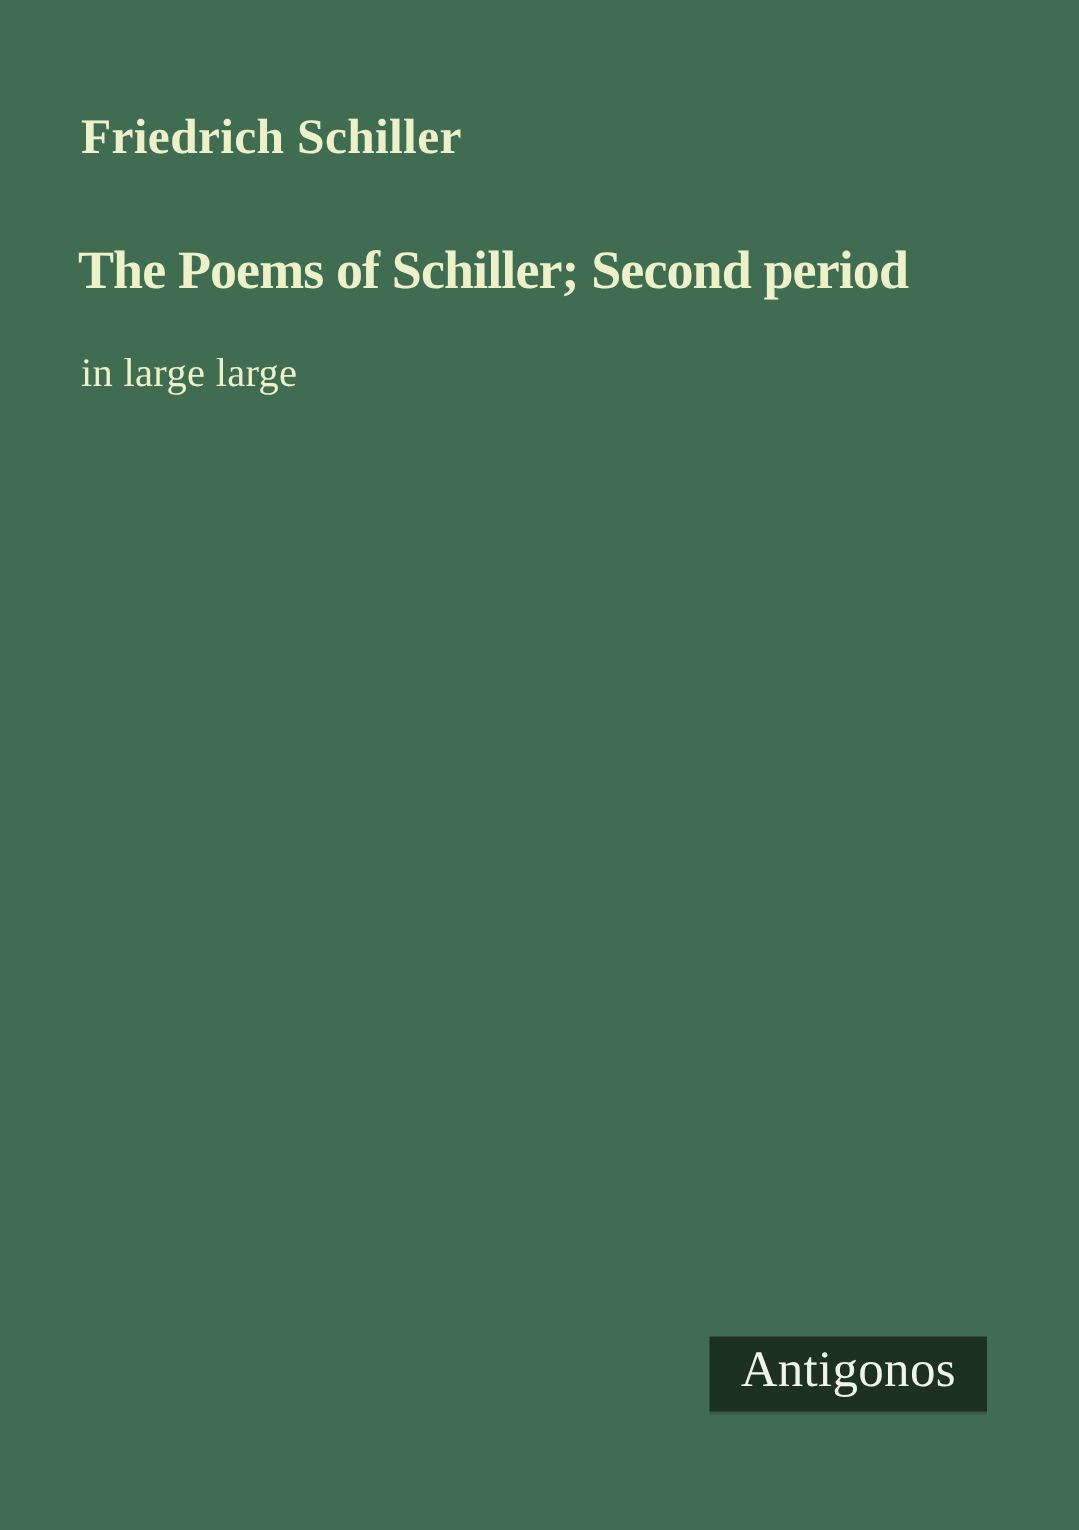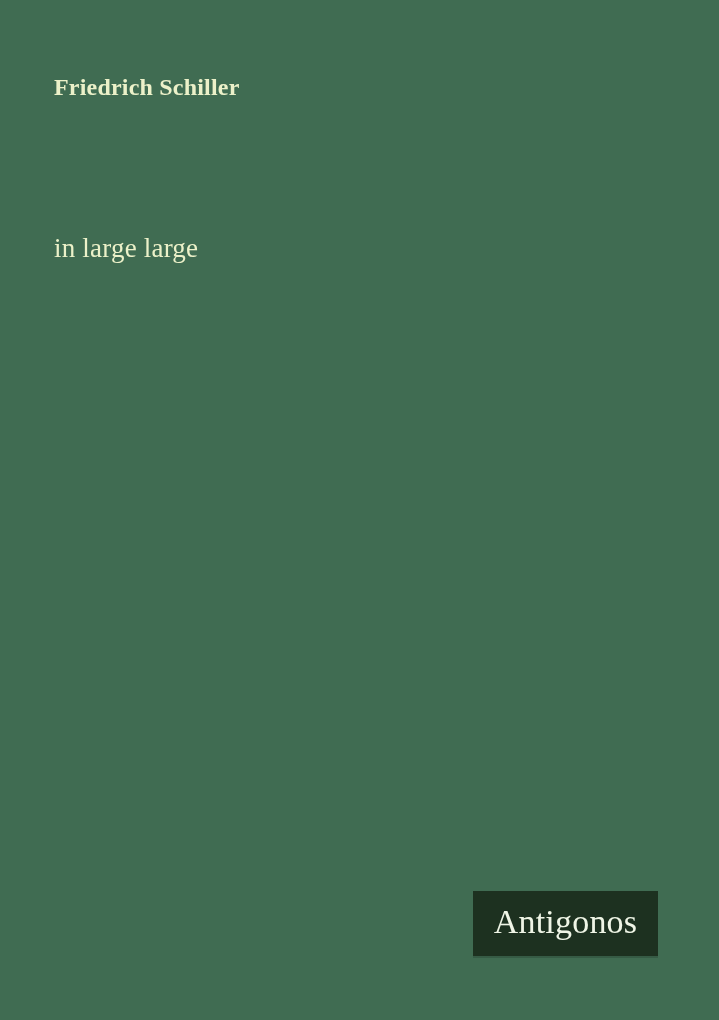--- a/index.html
+++ b/index.html
@@ -15,21 +15,21 @@
     font-family: "Liberation Serif", "DejaVu Serif", serif;
   }
   .cover {
     position: absolute;
     inset: 0;
   }
   .author {
     position: absolute;
     left: 54px;
     top: 74px;
-    font-size: 24px;
+    font-size: 33px;
     font-weight: 600;
     letter-spacing: 0.2px;
     line-height: 1.15;
     color: var(--text-color, #ECF1C9);
   }
   .title {
     position: absolute;
     left: 52px;
     top: 160px;
     width: 640px;
@@ -47,21 +47,21 @@
     font-weight: 400;
     letter-spacing: 0.2px;
     line-height: 1.15;
     color: var(--text-color, #ECF1C9);
   }
   .publisher-box {
     position: absolute;
     left: 473px;
     top: 891px;
     width: 185px;
-    height: 65px;
+    height: 50px;
     background: var(--box-color, #1D3120);
     display: flex;
     align-items: center;
     justify-content: center;
     box-shadow: 0 2px 0 rgba(0,0,0,0.15);
   }
   .publisher-name {
     font-size: 34px;
     font-weight: 400;
     letter-spacing: 0.2px;
@@ -69,19 +69,20 @@
     line-height: 1;
     padding-bottom: 4px;
   }
 </style>
 </head>
 <body style="--bg-color: #406C52; --text-color: #ECF1C9; --box-color: #1D3120; --logo-text-color: #EFF5E6;">
 
 <div class="cover">
   <div class="author">Friedrich Schiller</div>
 
+  <div class="title">The Poems of Schiller; Second period</div>
 
   <div class="subtitle">in large large</div>
 
   <div class="publisher-box">
     <span class="publisher-name">Antigonos</span>
   </div>
 </div>
 
 </body></html>

